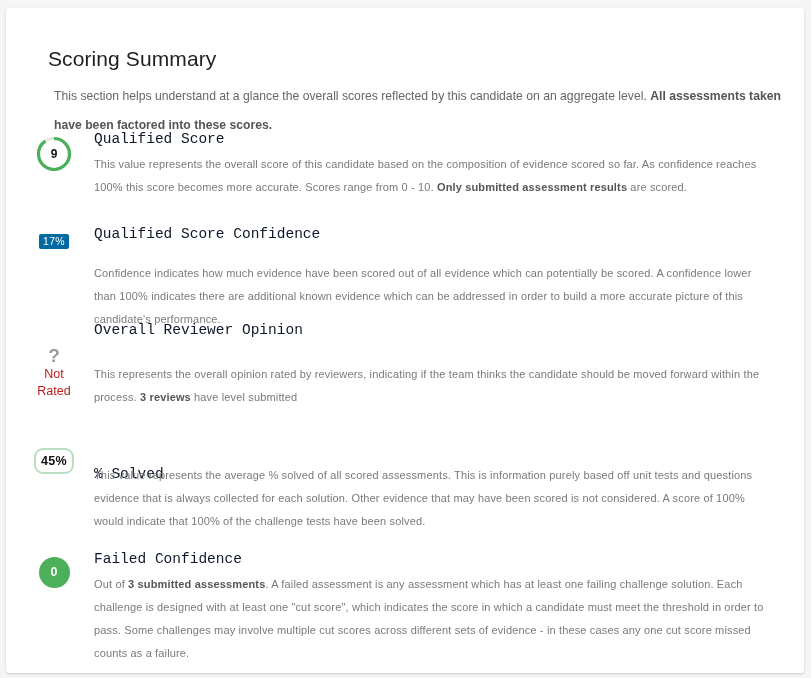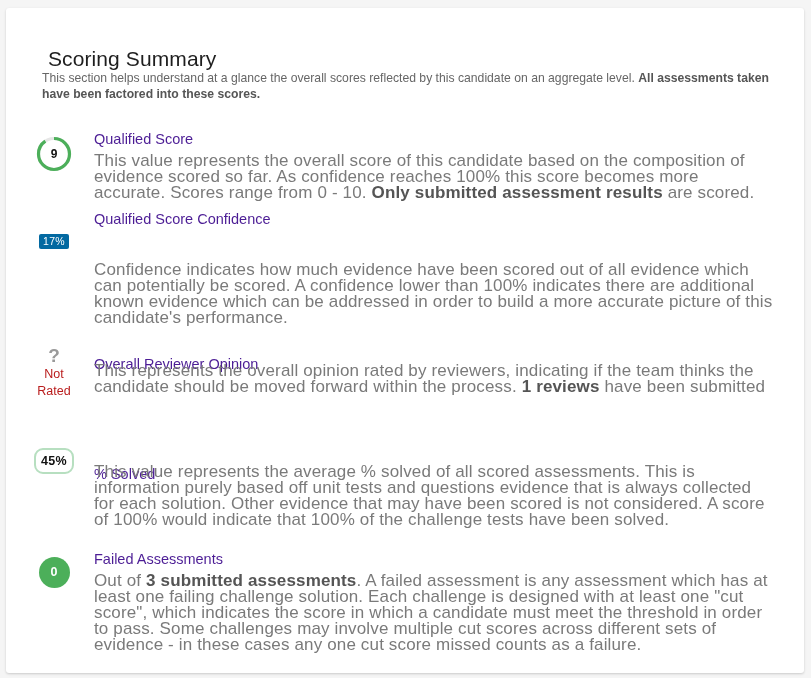--- a/index.html
+++ b/index.html
@@ -34,52 +34,53 @@
       color: #1e1e1e;
       margin: 10px;
       letter-spacing: 0.1px;
     }
     .intro {
       position: absolute;
       left: 32px;
       top: 58px;
       width: 740px;
       font-size: 12.2px;
-      line-height: 16px;
+      line-height: 29px;
       color: #666;
-      margin: 4px;
+      margin: 16px;
     }
     .intro b { color: #555; font-weight: bold; }
 
     .item {
       position: absolute;
       left: 0;
       width: 798px;
     }
     .badge-col {
       position: absolute;
       left: 24px;
       width: 48px;
       display: flex;
       justify-content: center;
     }
     .item-title {
       position: absolute;
       left: 88px;
       font-size: 14.5px;
-      color: #4c1d95;
+      color: #0f172a;
       margin: 0;
       font-weight: normal;
+      font-family: Liberation Mono, monospace;
     }
     .item-desc {
       position: absolute;
       left: 88px;
       width: 680px;
-      font-size: 17px;
-      line-height: 16px;
+      font-size: 11px;
+      line-height: 23px;
       color: #7a7a7a;
       margin: 0;
       letter-spacing: 0.15px;
     }
     .item-desc b { color: #555; font-weight: bold; }
 
     
     .ring {
       position: relative;
       width: 36px;
@@ -174,44 +175,44 @@
       </div>
     </div>
     <h3 class="item-title" style="top:123px;">Qualified Score</h3>
     <p class="item-desc" style="top:145px;"><span>This value represents the overall score of this candidate based on the composition of evidence scored so far. As confidence reaches 100% this score becomes more accurate. Scores range from 0 - 10. </span><b>Only submitted assessment results</b><span> are scored.</span></p>
   </div>
 
   <div class="item" style="top:0;">
     <div class="badge-col" style="top:226px;">
       <span class="conf-badge">17%</span>
     </div>
-    <h3 class="item-title" style="top:203px;">Qualified Score Confidence</h3>
+    <h3 class="item-title" style="top:218px;">Qualified Score Confidence</h3>
     <p class="item-desc" style="top:240px;margin-top:14px;">Confidence indicates how much evidence have been scored out of all evidence which can potentially be scored. A confidence lower than 100% indicates there are additional known evidence which can be addressed in order to build a more accurate picture of this candidate's performance.</p>
   </div>
 
   <div class="item" style="top:0;">
     <div class="badge-col" style="top:338px;">
       <div class="not-rated">
         <span class="q-mark">?</span>
         <span class="not-rated-label" style="width:40px;">Not Rated</span>
       </div>
     </div>
-    <h3 class="item-title" style="top:348px;">Overall Reviewer Opinion</h3>
-    <p class="item-desc" style="top:355px;"><span>This represents the overall opinion rated by reviewers, indicating if the team thinks the candidate should be moved forward within the process. </span><b>1 reviews</b><span> have been submitted</span></p>
+    <h3 class="item-title" style="top:314px;">Overall Reviewer Opinion</h3>
+    <p class="item-desc" style="top:355px;"><span>This represents the overall opinion rated by reviewers, indicating if the team thinks the candidate should be moved forward within the process. </span><b>3 reviews</b><span> have level submitted</span></p>
   </div>
 
   <div class="item" style="top:0;">
     <div class="badge-col" style="top:440px;">
       <span class="solved-pill">45%</span>
     </div>
     <h3 class="item-title" style="top:458px;">% Solved</h3>
     <p class="item-desc" style="top:456px;">This value represents the average % solved of all scored assessments. This is information purely based off unit tests and questions evidence that is always collected for each solution. Other evidence that may have been scored is not considered. A score of 100% would indicate that 100% of the challenge tests have been solved.</p>
   </div>
 
   <div class="item" style="top:0;">
     <div class="badge-col" style="top:549px;">
       <div class="failed-circle">0</div>
     </div>
-    <h3 class="item-title" style="top:543px;">Failed Assessments</h3>
+    <h3 class="item-title" style="top:543px;">Failed Confidence</h3>
     <p class="item-desc" style="top:565px;"><span>Out of </span><b>3 submitted assessments</b><span>. A failed assessment is any assessment which has at least one failing challenge solution. Each challenge is designed with at least one "cut score", which indicates the score in which a candidate must meet the threshold in order to pass. Some challenges may involve multiple cut scores across different sets of evidence - in these cases any one cut score missed counts as a failure.</span></p>
   </div>
 
 </div>
 
 </body></html>

